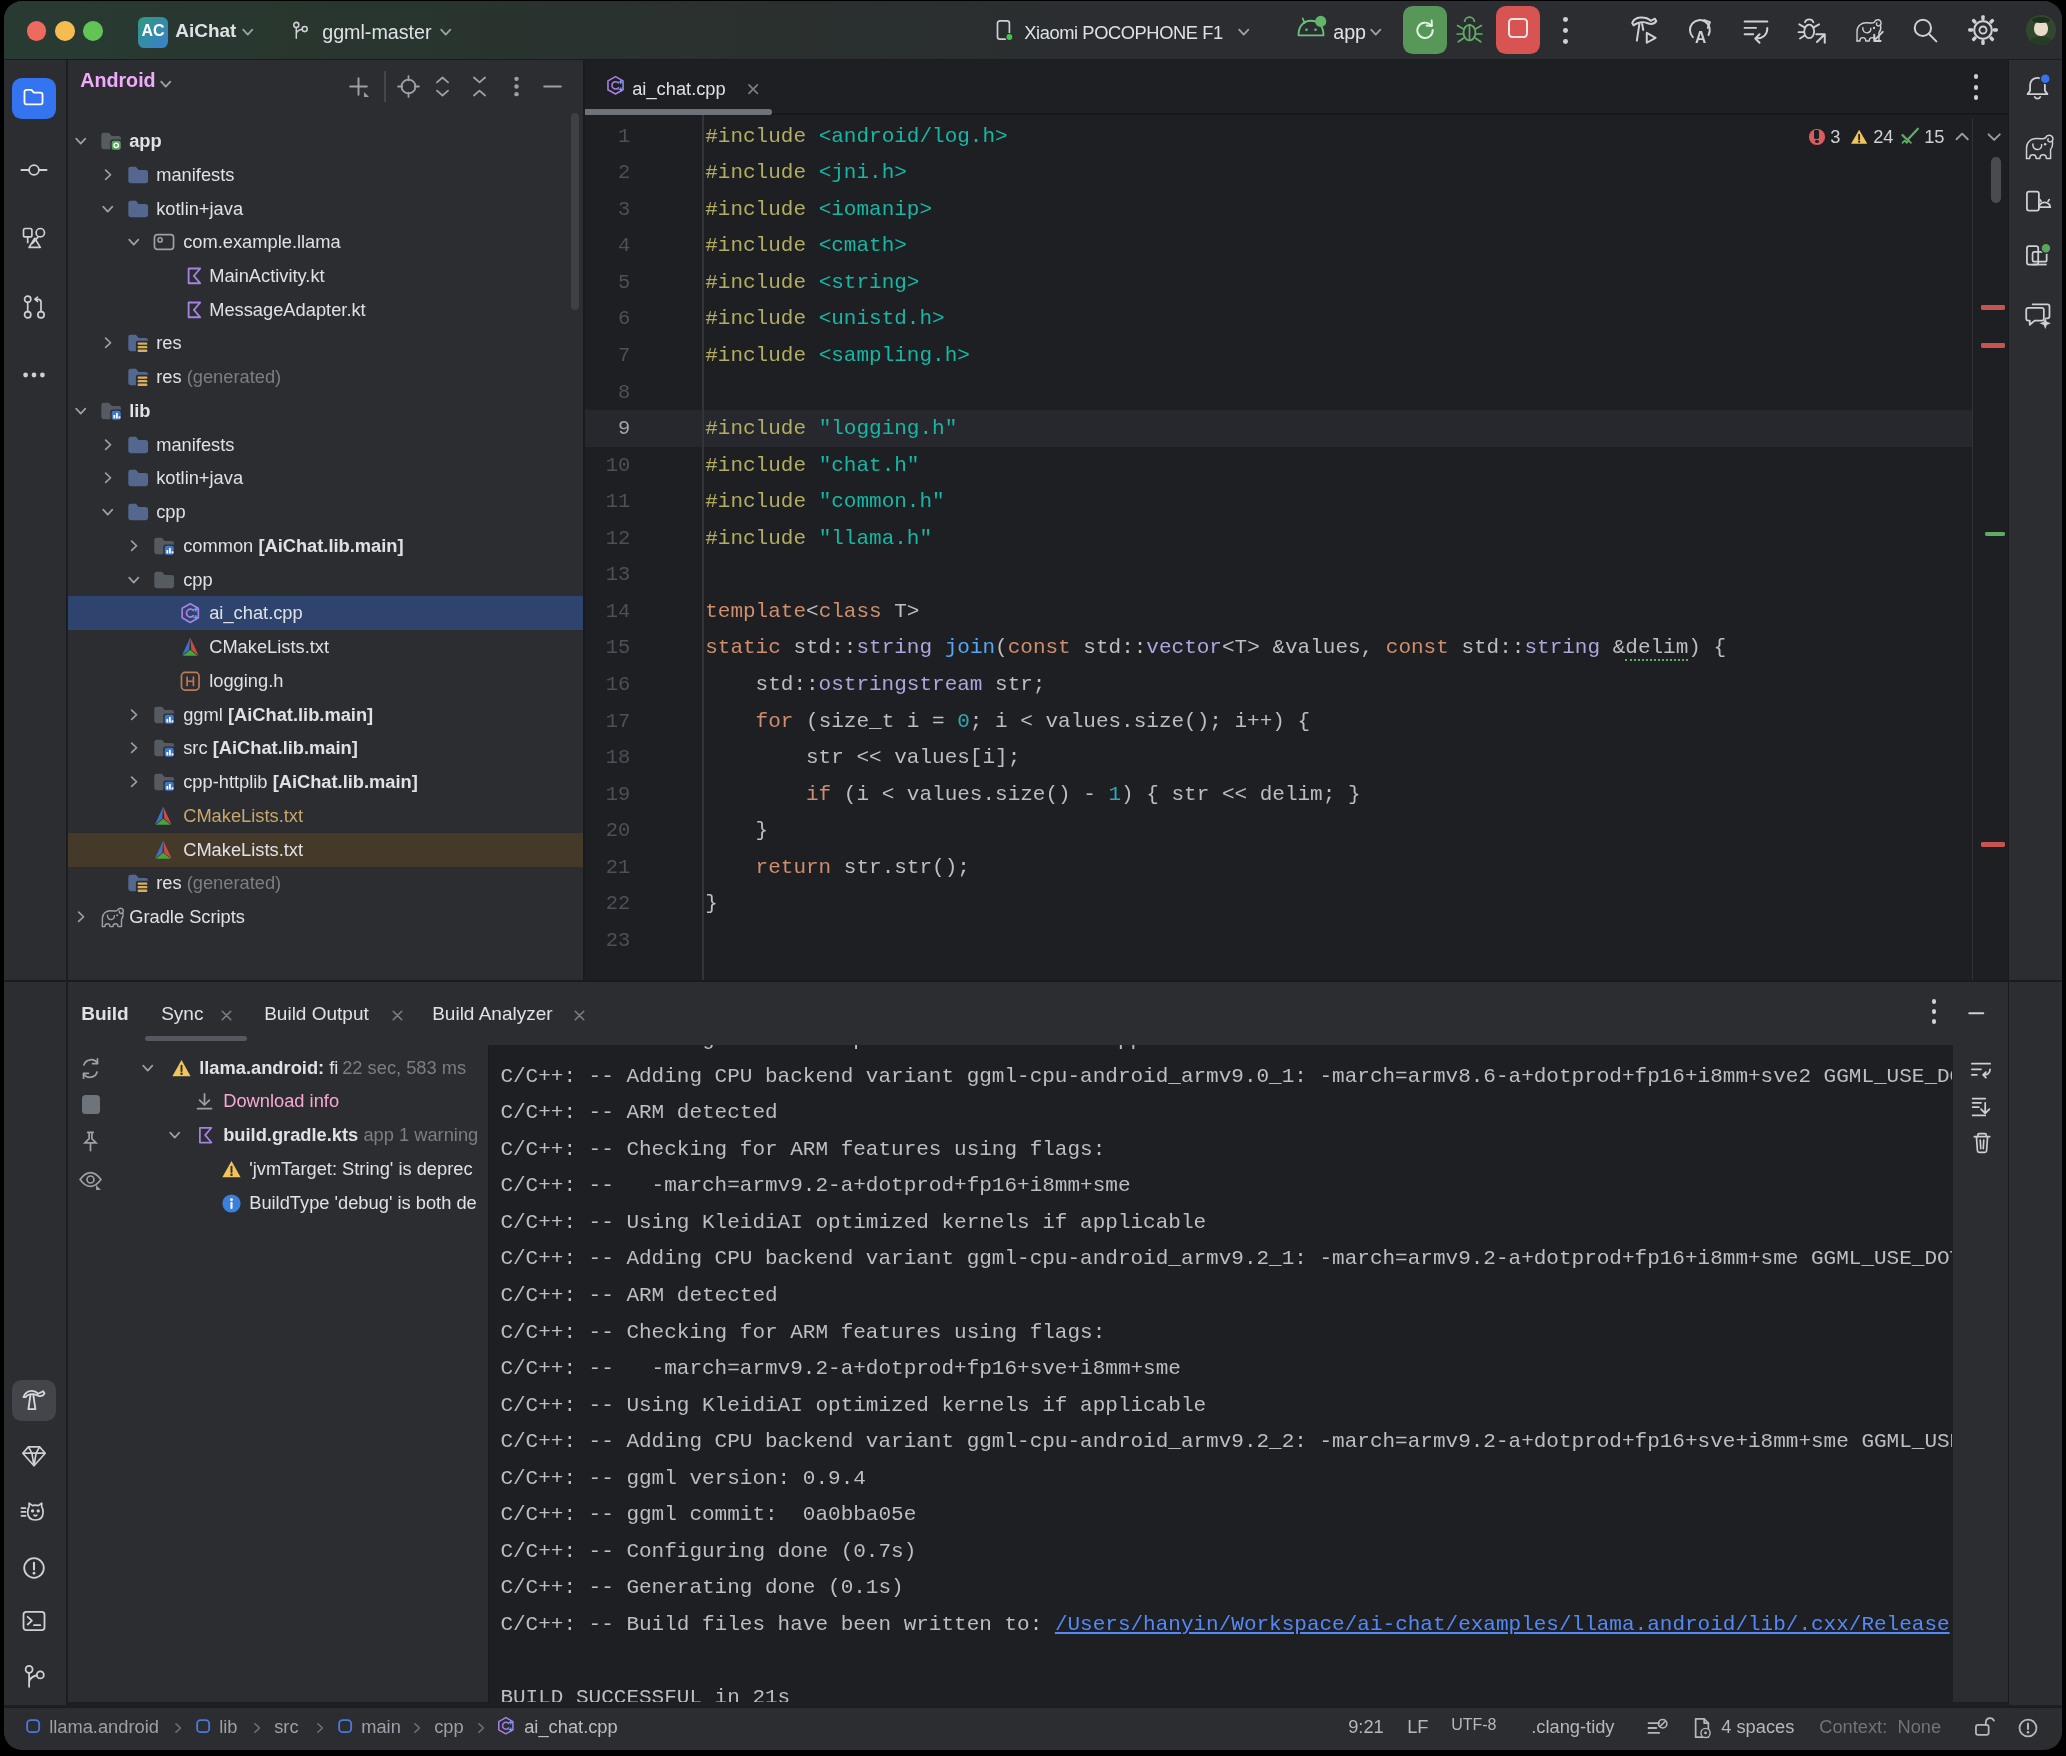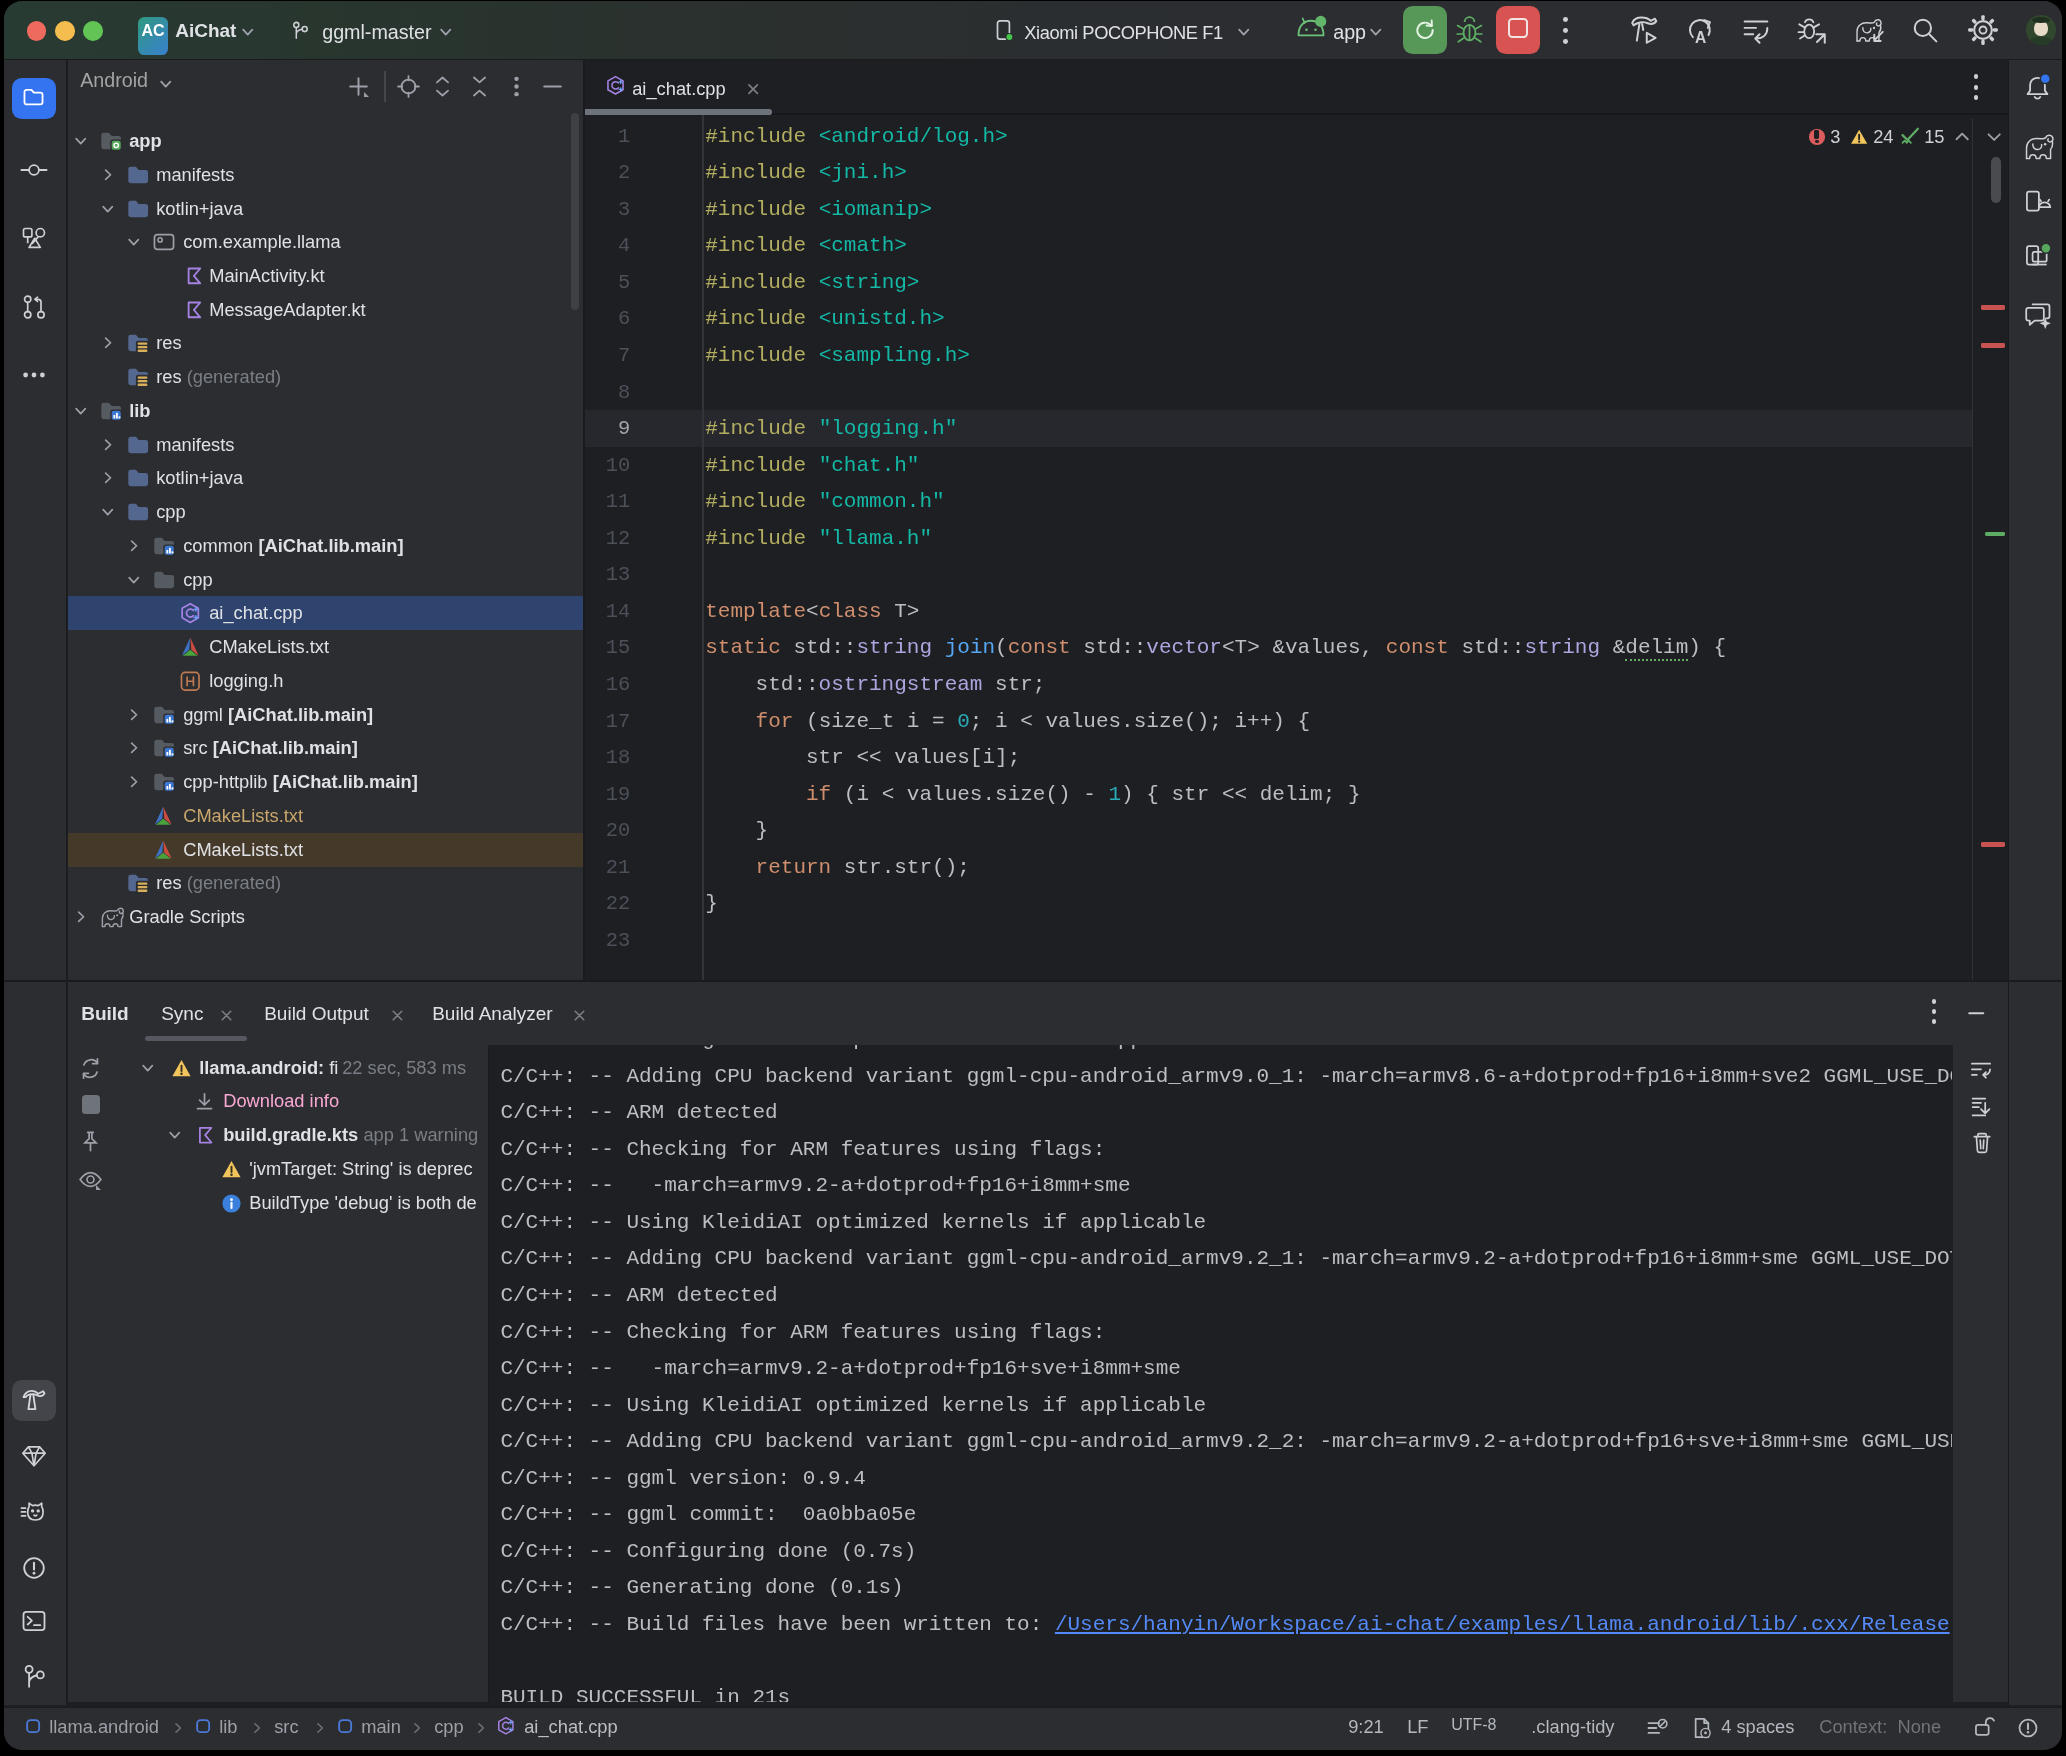--- a/index.html
+++ b/index.html
@@ -12,21 +12,21 @@
 .con{position:absolute;height:37px;line-height:37px;font-size:21px;white-space:pre;font-family:"Liberation Mono",monospace;color:#BCBEC4;overflow:hidden;width:1452px;left:11.2px}
 .d{color:#B3AE60}.s{color:#14b8a6}.k{color:#CF8E6D}.fn{color:#56A8F5}.nu{color:#2AACB8}.ty{color:#ACA6DF}
 .dim{color:#7A7E85}
 </style></head><body>
 <div class="page">
     <div class="win">
 <div class="a" style="left:0;top:0;width:2058px;height:58px;background:linear-gradient(90deg,#283b33 0%,#28362e 15%,#2a312e 32%,#2b2e30 50%,#2b2d30 70%)"></div>
       <div class="a" style="left:22.5px;top:19.7px;width:19.7px;height:19.7px;border-radius:50%;background:#EE6A5F"></div>
       <div class="a" style="left:51px;top:19.7px;width:19.7px;height:19.7px;border-radius:50%;background:#F5BD4F"></div>
       <div class="a" style="left:79px;top:19.7px;width:19.7px;height:19.7px;border-radius:50%;background:#61C455"></div>
-      <div class="a" style="left:134px;top:16px;width:29.5px;height:38px;border-radius:6.3px;background:linear-gradient(135deg,#2f9a7f,#3a7fd0);color:#fff;font-size:16px;font-weight:bold;text-align:center;line-height:28px">AC</div>
+      <div class="a" style="left:134px;top:16px;width:29.5px;height:31px;border-radius:6.3px;background:linear-gradient(135deg,#2f9a7f,#3a7fd0);color:#fff;font-size:16px;font-weight:bold;text-align:center;line-height:28px">AC</div>
       <div class="a" style="left:171px;top:19px;font-size:19px;font-weight:bold;color:#DFE1E5">AiChat</div>
       <svg class="a" style="left:236px;top:23px" width="15.5" height="15.5" viewBox="0 0 22 22">
         <path d="M4.5 8 L11 15 L17.5 8" stroke="#9DA0A8" stroke-width="2.6" fill="none" stroke-linecap="round" stroke-linejoin="round"></path>
       </svg>
       <svg class="a" style="left:286px;top:19px" width="21" height="21" viewBox="0 0 30 30">
         <g transform="scale(1.0)" fill="none" stroke="#CED0D6" stroke-width="2.2" stroke-linecap="round">
           <circle cx="9" cy="7" r="3.6"></circle>
           <circle cx="21" cy="13" r="3.6"></circle>
           <path d="M9 10.6 V26 M9 20 C9 16 14 13.5 17.3 13.2"></path>
         </g>
@@ -193,21 +193,21 @@
         <path d="M11 14 L17 19.5 L11 25 M20 26 h9" stroke="#CED0D6" stroke-width="2.6" fill="none" stroke-linecap="round" stroke-linejoin="round"></path>
       </svg>
       <svg class="a" style="left:15.5px;top:1662px" width="28" height="28" viewBox="0 0 40 40">
         <g fill="none" stroke="#CED0D6" stroke-width="2.6" stroke-linecap="round">
           <circle cx="13" cy="9" r="5"></circle>
           <circle cx="29" cy="17" r="5"></circle>
           <path d="M13 14 V34 M13 27 C13 21 22 18 24 17.5"></path>
         </g>
       </svg>
       <div class="a" style="left:64px;top:59px;width:515px;height:920px;background:#2B2D30"></div>
-      <div class="a" style="left:76px;top:68px;font-size:19.7px;font-weight:normal;color:#a3a3a3">Android</div>
+      <div class="a" style="left:76px;top:68px;font-size:19.7px;font-weight:bold;color:#f0abfc">Android</div>
       <svg class="a" style="left:154px;top:75px" width="15.5" height="15.5" viewBox="0 0 22 22">
         <path d="M4.5 8 L11 15 L17.5 8" stroke="#9DA0A8" stroke-width="2.6" fill="none" stroke-linecap="round" stroke-linejoin="round"></path>
       </svg>
       <svg class="a" style="left:342px;top:73px" width="25" height="25" viewBox="0 0 36 36">
         <path d="M18 6 V30 M6 18 H30" stroke="#9DA0A8" stroke-width="2.8" stroke-linecap="round"></path>
         <path d="M26 26 L33 33 L26 33 Z" fill="#9DA0A8"></path>
       </svg>
       <div class="a" style="left:380px;top:70px;width:1.4px;height:31px;background:#44464A"></div>
       <svg class="a" style="left:392px;top:73px" width="25" height="25" viewBox="0 0 36 36">
         <circle cx="18" cy="18" r="10" fill="none" stroke="#9DA0A8" stroke-width="2.6"></circle>

